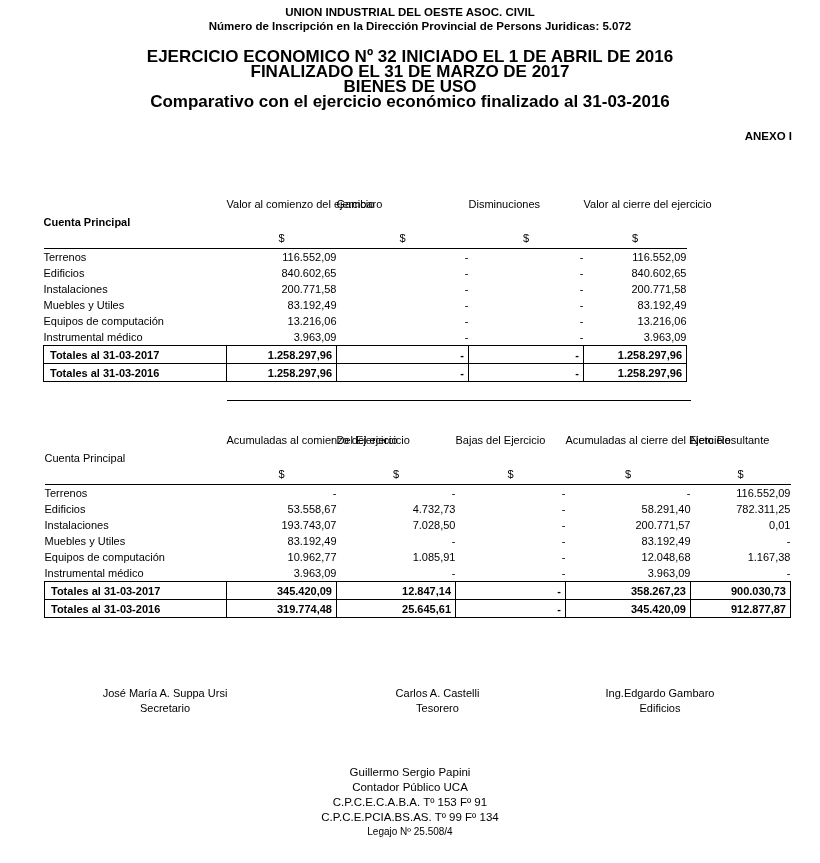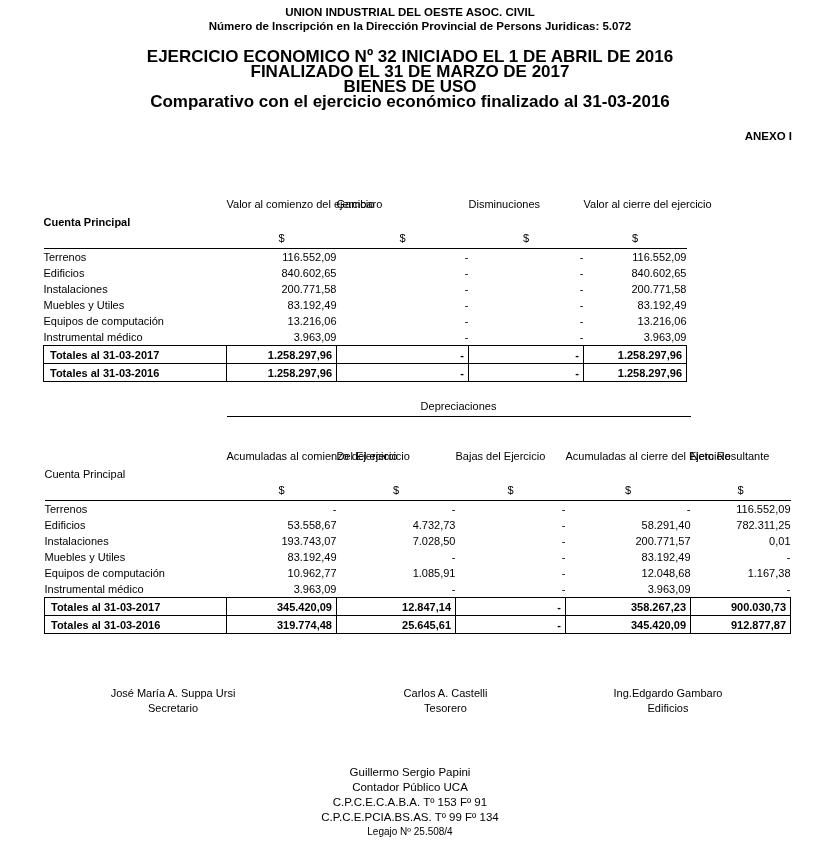--- a/index.html
+++ b/index.html
@@ -143,21 +143,20 @@
   tr.totals td.acct { padding-left: 6px; }
   tr.totals td.num { padding-right: 4px; }
 
   
   .signatures {
     position: absolute;
     left: 0;
     top: 686px;
     width: 788px;
     display: flex;
-    padding-left: 8px;
   }
   .sig {
     text-align: center;
     font-size: 11px;
     line-height: 15px;
   }
   .sig-1 { width: 330px; }
   .sig-2 { width: 215px; }
   .sig-3 { width: 230px; }
 
@@ -292,25 +291,20 @@
 <table class="fin" id="table2">
   <colgroup>
     <col style="width:182px">
     <col style="width:110px">
     <col style="width:119px">
     <col style="width:110px">
     <col style="width:125px">
     <col style="width:100px">
   </colgroup>
   <tbody>
-    <tr>
-      <td></td>
-      <td class="deprec-title" colspan="4">Depreciaciones</td>
-      <td></td>
-    </tr>
     <tr>
       <td style="height:2px;line-height:0;font-size:0"></td>
       <td class="deprec-rule" colspan="4"></td>
       <td style="height:2px;line-height:0;font-size:0"></td>
     </tr>
     <tr>
       <td class="colhead" style="height:48px"></td>
       <td class="colhead">Acumuladas al comienzo del ejercicio</td>
       <td class="colhead">Del  Ejercicio</td>
       <td class="colhead">Bajas del Ejercicio</td>

